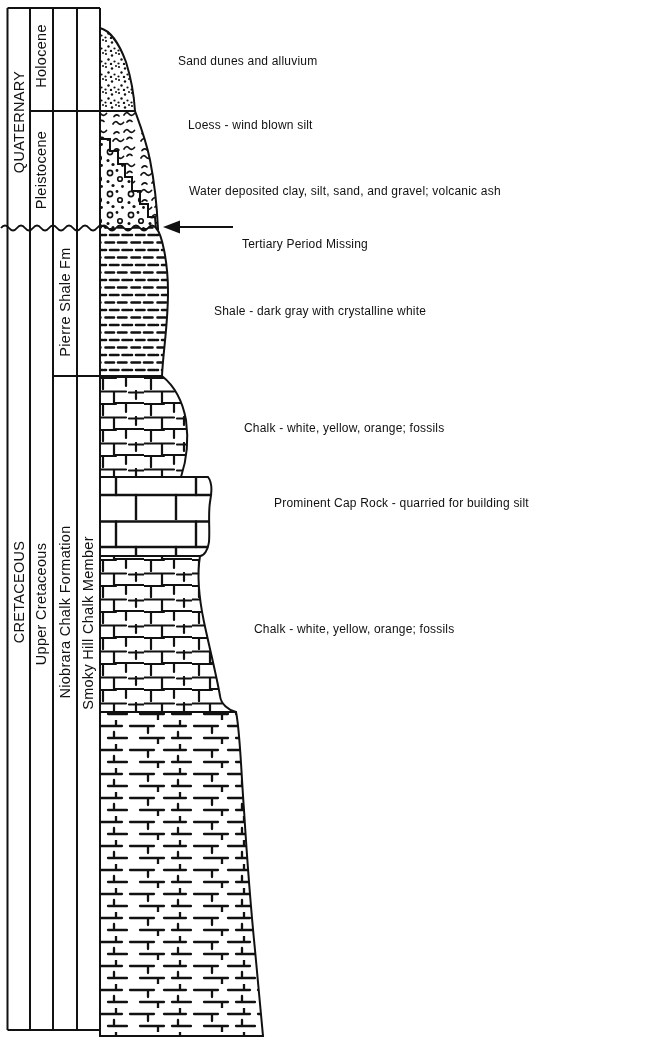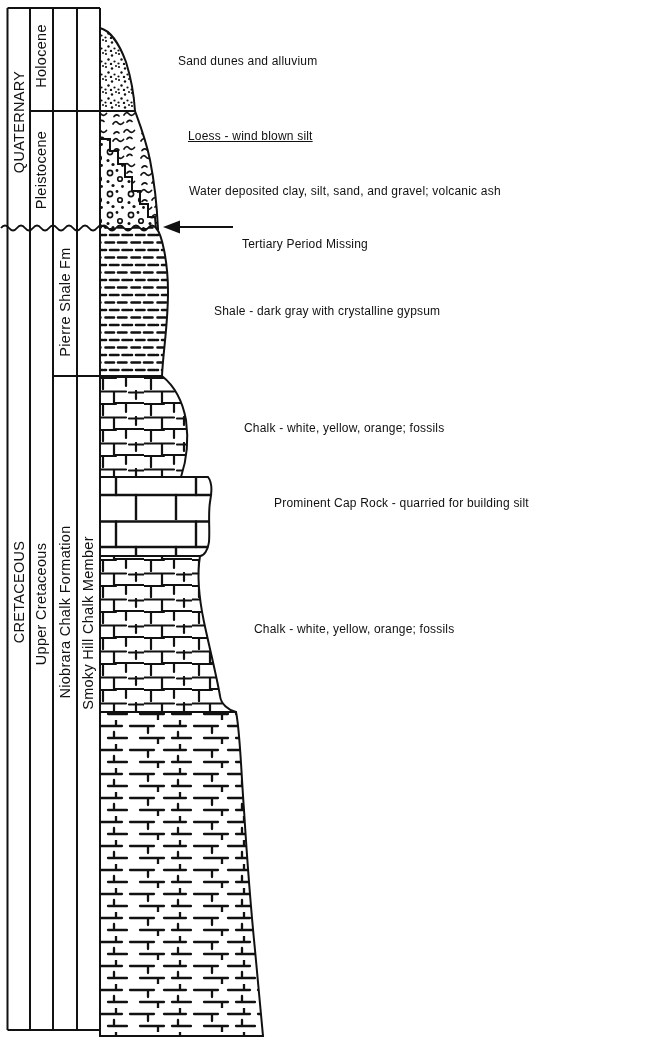--- a/index.html
+++ b/index.html
@@ -112,21 +112,21 @@
   <div class="vlabel" style="left:18.5px;top:122px;">QUATERNARY</div>
   <div class="vlabel" style="left:41px;top:56px;">Holocene</div>
   <div class="vlabel" style="left:41px;top:170px;">Pleistocene</div>
   <div class="vlabel" style="left:65px;top:302px;">Pierre Shale Fm</div>
   <div class="vlabel" style="left:18.5px;top:592px;">CRETACEOUS</div>
   <div class="vlabel" style="left:41px;top:604px;">Upper Cretaceous</div>
   <div class="vlabel" style="left:65px;top:612px;">Niobrara Chalk Formation</div>
   <div class="vlabel" style="left:88px;top:623px;">Smoky Hill Chalk Member</div>
 
   <div class="hlabel" style="left:178px;top:53px;">Sand dunes and alluvium</div>
-  <div class="hlabel" style="left:188px;top:128px;text-decoration:underline;">Loess - wind blown silt</div>
+  <div class="hlabel" style="left:188px;top:117px;">Loess - wind blown silt</div>
   <div class="hlabel" style="left:189px;top:183px;">Water deposited clay, silt, sand, and gravel; volcanic ash</div>
   <div class="hlabel" style="left:242px;top:219px;margin-top:17px;">Tertiary Period Missing</div>
-  <div class="hlabel" style="left:214px;top:303px;">Shale - dark gray with crystalline gypsum</div>
+  <div class="hlabel" style="left:214px;top:303px;">Shale - dark gray with crystalline white</div>
   <div class="hlabel" style="left:244px;top:420px;">Chalk - white, yellow, orange; fossils</div>
   <div class="hlabel" style="left:274px;top:495px;">Prominent Cap Rock - quarried for building silt</div>
   <div class="hlabel" style="left:254px;top:621px;">Chalk - white, yellow, orange; fossils</div>
 
 </div>
 
 </body></html>

